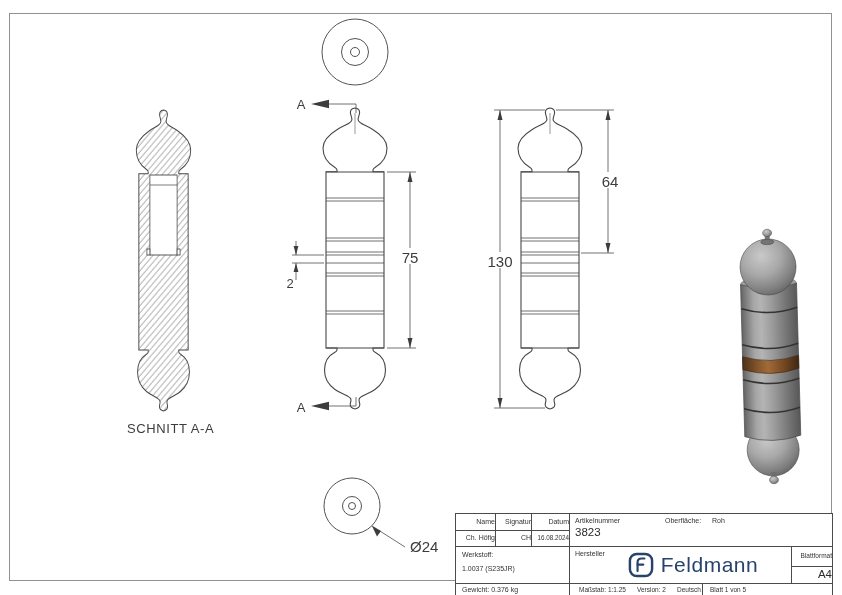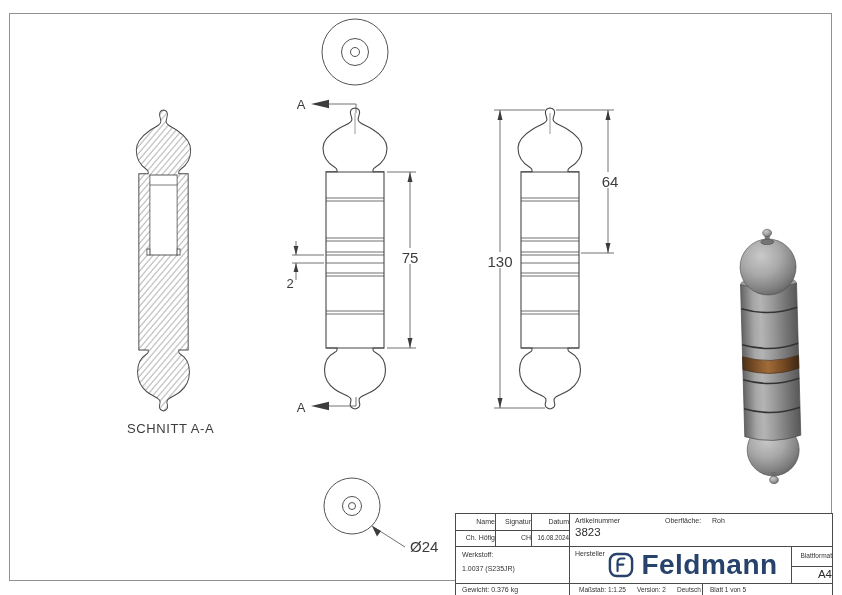--- a/index.html
+++ b/index.html
@@ -30,21 +30,21 @@
     font-size:7px; color:#333;
   }
   #title-block .hl, #title-block .vl { position:absolute; background:#4b4b4b; }
   #title-block .hl { height:1px; }
   #title-block .vl { width:1px; }
   .cell { position:absolute; text-align:right; overflow:hidden; white-space:nowrap; }
   .txt  { position:absolute; white-space:nowrap; }
   .big  { font-size:11.5px; color:#2b2b2b; }
   #brand-row { position:absolute; left:140px; top:32px; width:194px; height:37px;
     display:flex; align-items:center; justify-content:center; gap:7px; }
-  #brand-word { font-size:28px; font-weight:bold; color:#27436b; letter-spacing:0.5px; }
+  #brand-word { font-size:21px; font-weight:normal; color:#27436b; letter-spacing:0.5px; }
 </style>
 </head>
 <body>
 
 <div id="page">
   <div id="sheet-border"></div>
 
   <svg id="drawing" width="842" height="595" viewBox="0 0 842 595">
     <defs>
       <pattern id="hatch" width="7" height="7" patternUnits="userSpaceOnUse">

